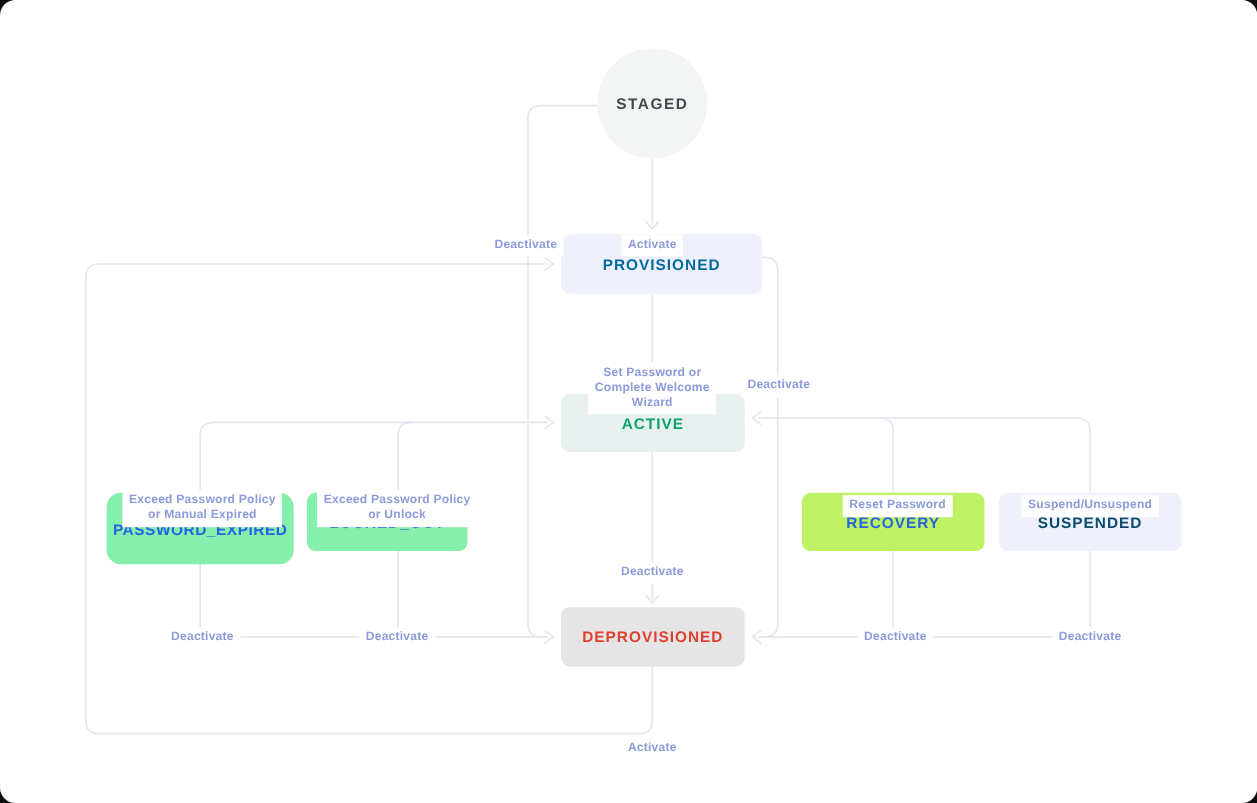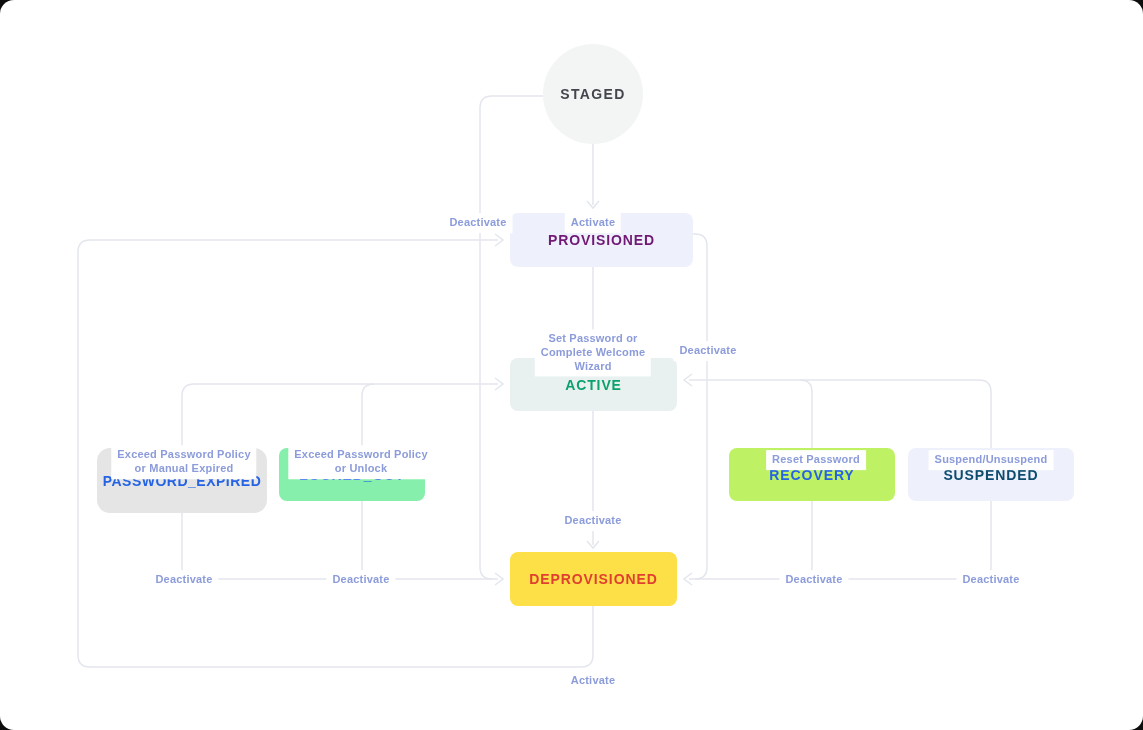--- a/index.html
+++ b/index.html
@@ -56,33 +56,33 @@
     <path d="M 991,501 V 567 Q 991,579 979,579 H 689"></path>
     <path d="M 812,501 V 567 Q 812,579 800,579"></path>
     <path d="M 692,573 L 684,579 L 692,585"></path>
 
     <path d="M 593,606 V 655 Q 593,667 581,667 H 90 Q 78,667 78,655 V 252 Q 78,240 90,240 H 498"></path>
     <path d="M 495,234 L 503,240 L 495,246"></path>
   </svg>
 
   <div class="node circle" style="left: 543px; top: 44px; width: 100px; height: 100px; letter-spacing: 1.4px; background: rgb(243, 244, 244); color: rgb(67, 71, 77);">STAGED</div>
 
-  <div class="node" style="left: 510px; top: 213px; width: 183px; height: 54px; background: rgb(238, 241, 252); color: #701a75;">PROVISIONED</div>
+  <div class="node" style="left: 510px; top: 213px; width: 183px; height: 54px; background: rgb(238, 241, 252); color: #0369a1;">PROVISIONED</div>
 
   <div class="node" style="left: 510px; top: 358px; width: 167px; height: 53px; background: rgb(233, 241, 240); color: rgb(11, 162, 110);">ACTIVE</div>
 
-  <div class="node" style="left: 97px; top: 448px; width: 170px; height: 65px; letter-spacing: 0.5px; background: #e5e5e5; color: rgb(37, 99, 228); border-radius: 13px;">PASSWORD_EXPIRED</div>
+  <div class="node" style="left: 97px; top: 448px; width: 170px; height: 65px; letter-spacing: 0.5px; background: #86efac; color: rgb(37, 99, 228); border-radius: 13px;">PASSWORD_EXPIRED</div>
 
   <div class="node" style="left: 279px; top: 448px; width: 146px; height: 53px; background: #86efac; color: rgb(37, 99, 228);">LOCKED_OUT</div>
 
   <div class="node" style="left: 729px; top: 448px; width: 166px; height: 53px; background: #bef264; color: rgb(37, 99, 228);">RECOVERY</div>
 
   <div class="node" style="left: 908px; top: 448px; width: 166px; height: 53px; background: rgb(238, 241, 252); color: #0c4a6e;">SUSPENDED</div>
 
-  <div class="node" style="left: 510px; top: 552px; width: 167px; height: 54px; background: #fde047; color: rgb(224, 64, 47);">DEPROVISIONED</div>
+  <div class="node" style="left: 510px; top: 552px; width: 167px; height: 54px; background: #e5e5e5; color: rgb(224, 64, 47);">DEPROVISIONED</div>
 
   <div style="color: rgb(140, 156, 218);">
     <div class="elabel" style="left:478px; top:176px;">Deactivate</div>
     <div class="elabel" style="left:593px; top:176px;">Activate</div>
     <div class="elabel" style="left:593px; top:306px;">Set Password or
 Complete Welcome
 Wizard</div>
     <div class="elabel" style="left:708px; top:304px;">Deactivate</div>
     <div class="elabel" style="left:184px; top:415px;">Exceed Password Policy
 or Manual Expired</div>

